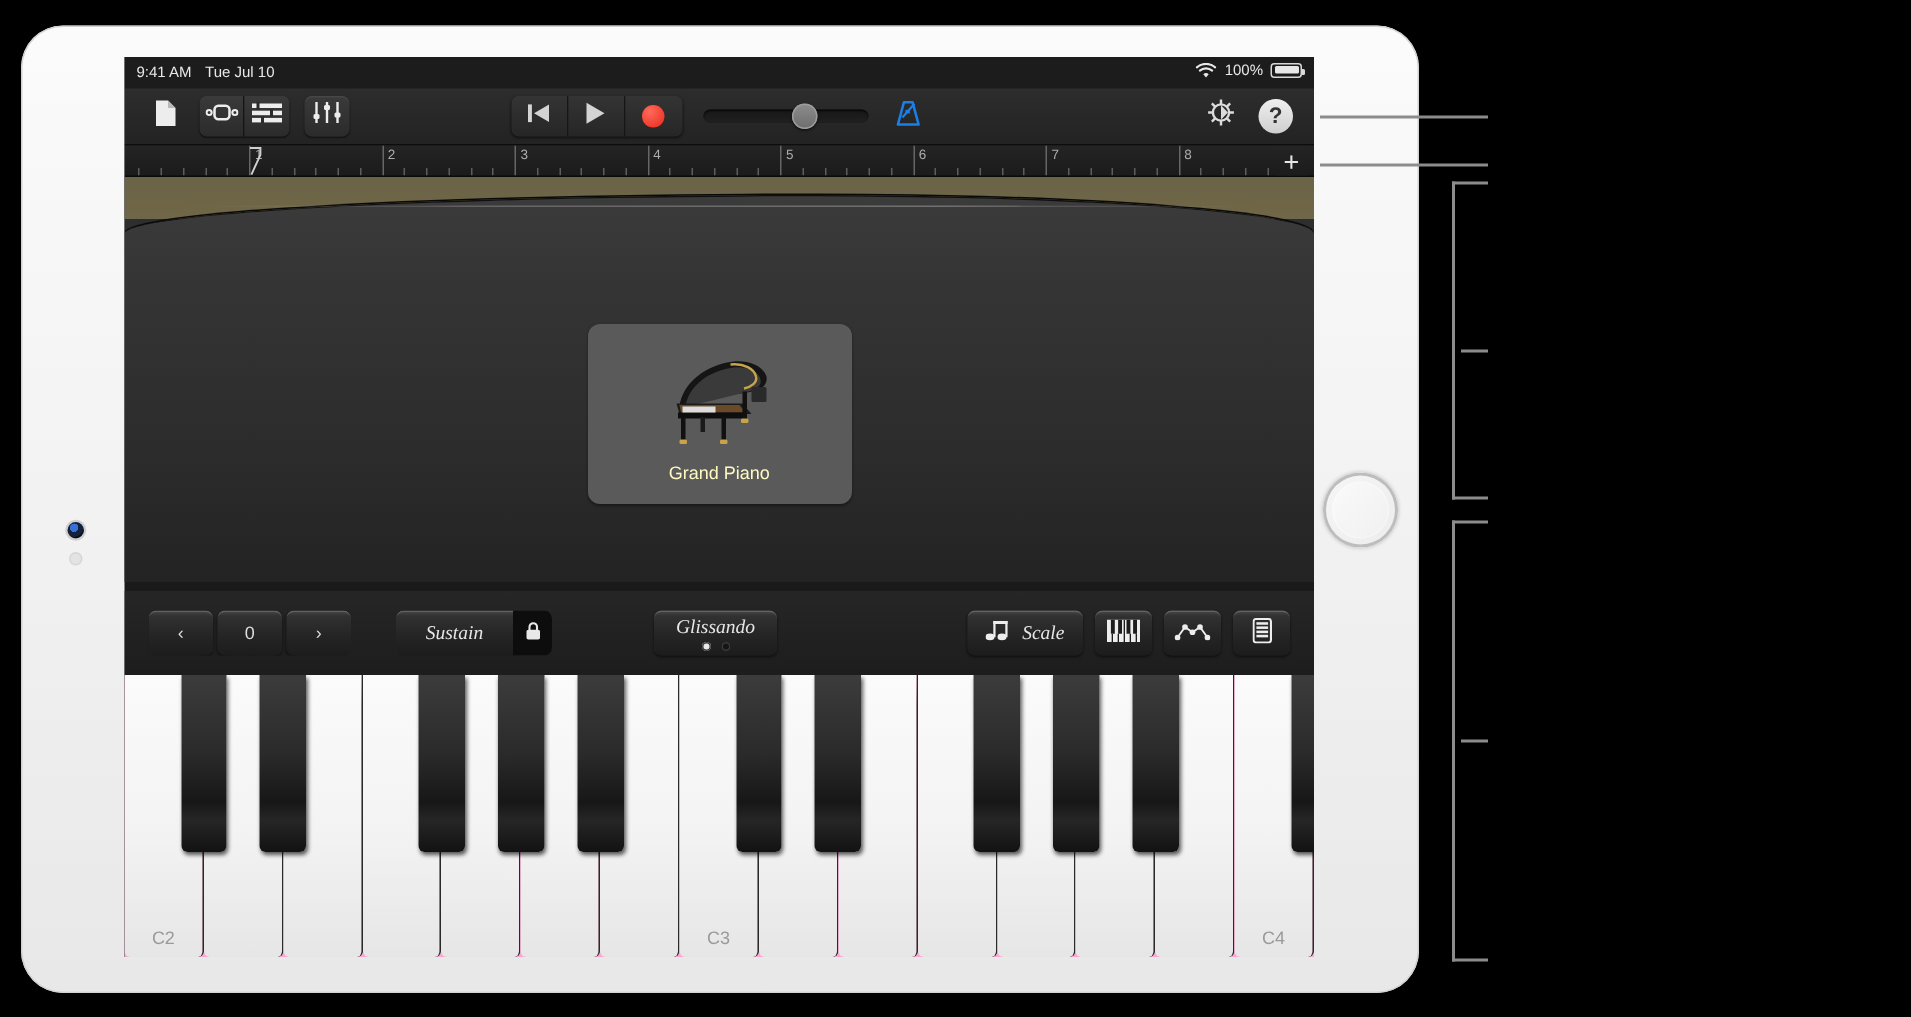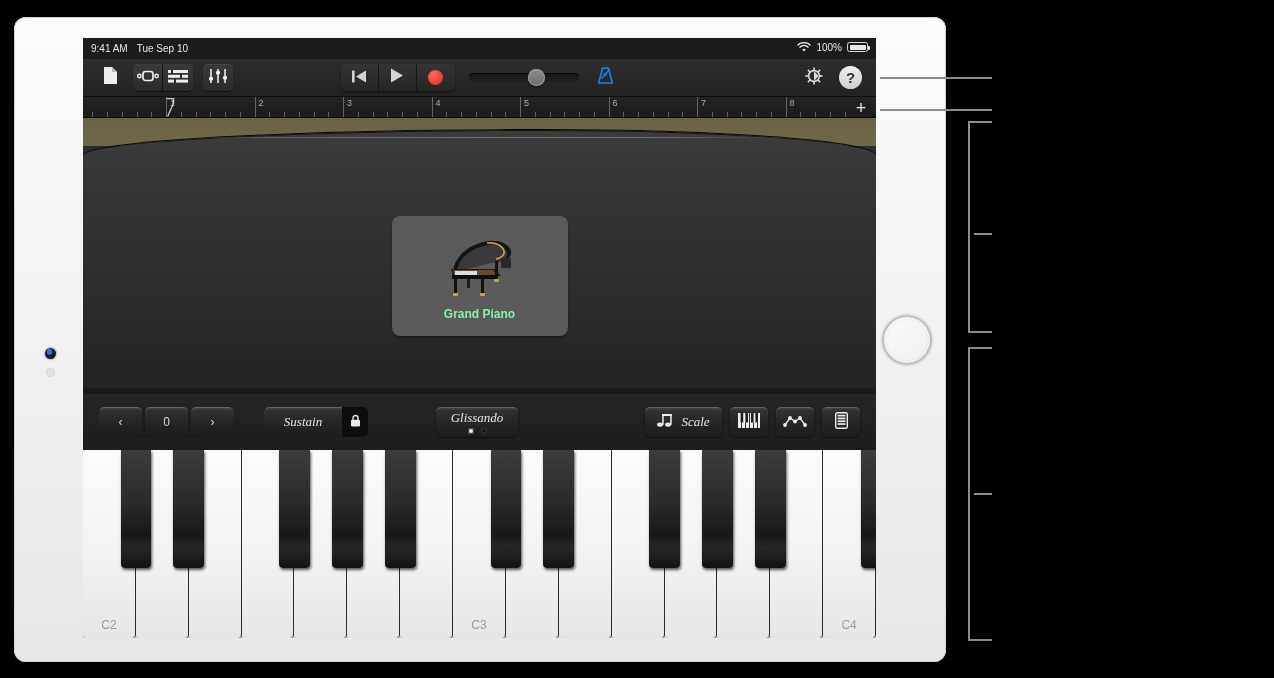--- a/index.html
+++ b/index.html
@@ -3,21 +3,21 @@
 <meta charset="utf-8">
 <style>
   * { box-sizing: border-box; margin:0; padding:0; }
   html,body { width:1274px; height:678px; background:#000; overflow:hidden; }
   body { font-family:"Liberation Sans", sans-serif; }
 
   
   #ipad {
     position:absolute; left:14px; top:17px; width:932px; height:645px;
     background:linear-gradient(180deg,#fbfbfb 0%,#f2f2f2 50%,#e8e8e8 100%);
-    border-radius:12px;
+    border-radius:28px;
     box-shadow:0 0 0 1px #d2d2d2 inset, 0 2px 6px rgba(0,0,0,.35);
   }
   #screen {
     position:absolute; left:69px; top:21px; width:793px; height:600px;
     background:#1a1a1a; overflow:hidden;
   }
   #home-button {
     position:absolute; right:14px; top:50%; margin-top:-25px;
     width:50px; height:50px; border-radius:50%;
     background:linear-gradient(135deg,#f6f6f6,#ececec);
@@ -140,21 +140,21 @@
     background:linear-gradient(90deg,rgba(255,255,255,0),rgba(255,255,255,.22) 30%,rgba(255,255,255,.28) 70%,rgba(255,255,255,0));
     border-radius:50%;
   }
   #inst-card{
     position:absolute; left:50%; top:98px; transform:translateX(-50%);
     width:176px; height:120px; border-radius:8px;
     background:#5a5a5a; display:flex; flex-direction:column;
     align-items:center; justify-content:center; gap:4px;
     box-shadow:0 1px 2px rgba(0,0,0,.4);
   }
-  #inst-card .label{ color:#86efac; font-size:12px;font-weight:bold; }
+  #inst-card .label{ color:#fef9c3; font-size:12px; }
 
   #controlbar{
     position:absolute; left:0; top:356px; width:100%; height:56px;
     background:linear-gradient(180deg,#262626,#1d1d1d);
     display:flex; align-items:center; padding:0 16px;
   }
   .cbtn{
     height:30px; border-radius:5px;
     background:linear-gradient(180deg,#4a4a4a 0%,#313131 12%,#252525 55%,#1c1c1c 100%);
     box-shadow:0 1px 0 rgba(255,255,255,.16) inset, 0 1px 2px rgba(0,0,0,.6);
@@ -204,21 +204,21 @@
 <div id="ipad">
   <div id="front-camera"></div>
   <div id="ambient-sensor"></div>
   <div id="home-button"></div>
 
   <div id="screen">
 
     <div id="statusbar">
       <div class="left">
         <span>9:41 AM</span>
-        <span>Tue Sep 10</span>
+        <span>Tue Jul 10</span>
       </div>
       <div class="right">
         <span>
           <svg width="14" height="11" viewBox="0 0 14 11">
             <path d="M7 9.6 5.2 7.5a2.8 2.8 0 0 1 3.6 0z" fill="#e8e8e8"></path>
             <path d="M2.9 5.1a6.2 6.2 0 0 1 8.2 0" stroke="#e8e8e8" stroke-width="1.4" fill="none" stroke-linecap="round"></path>
             <path d="M.9 2.9a9.2 9.2 0 0 1 12.2 0" stroke="#e8e8e8" stroke-width="1.4" fill="none" stroke-linecap="round"></path>
           </svg>
         </span>
         <span>100%</span>

